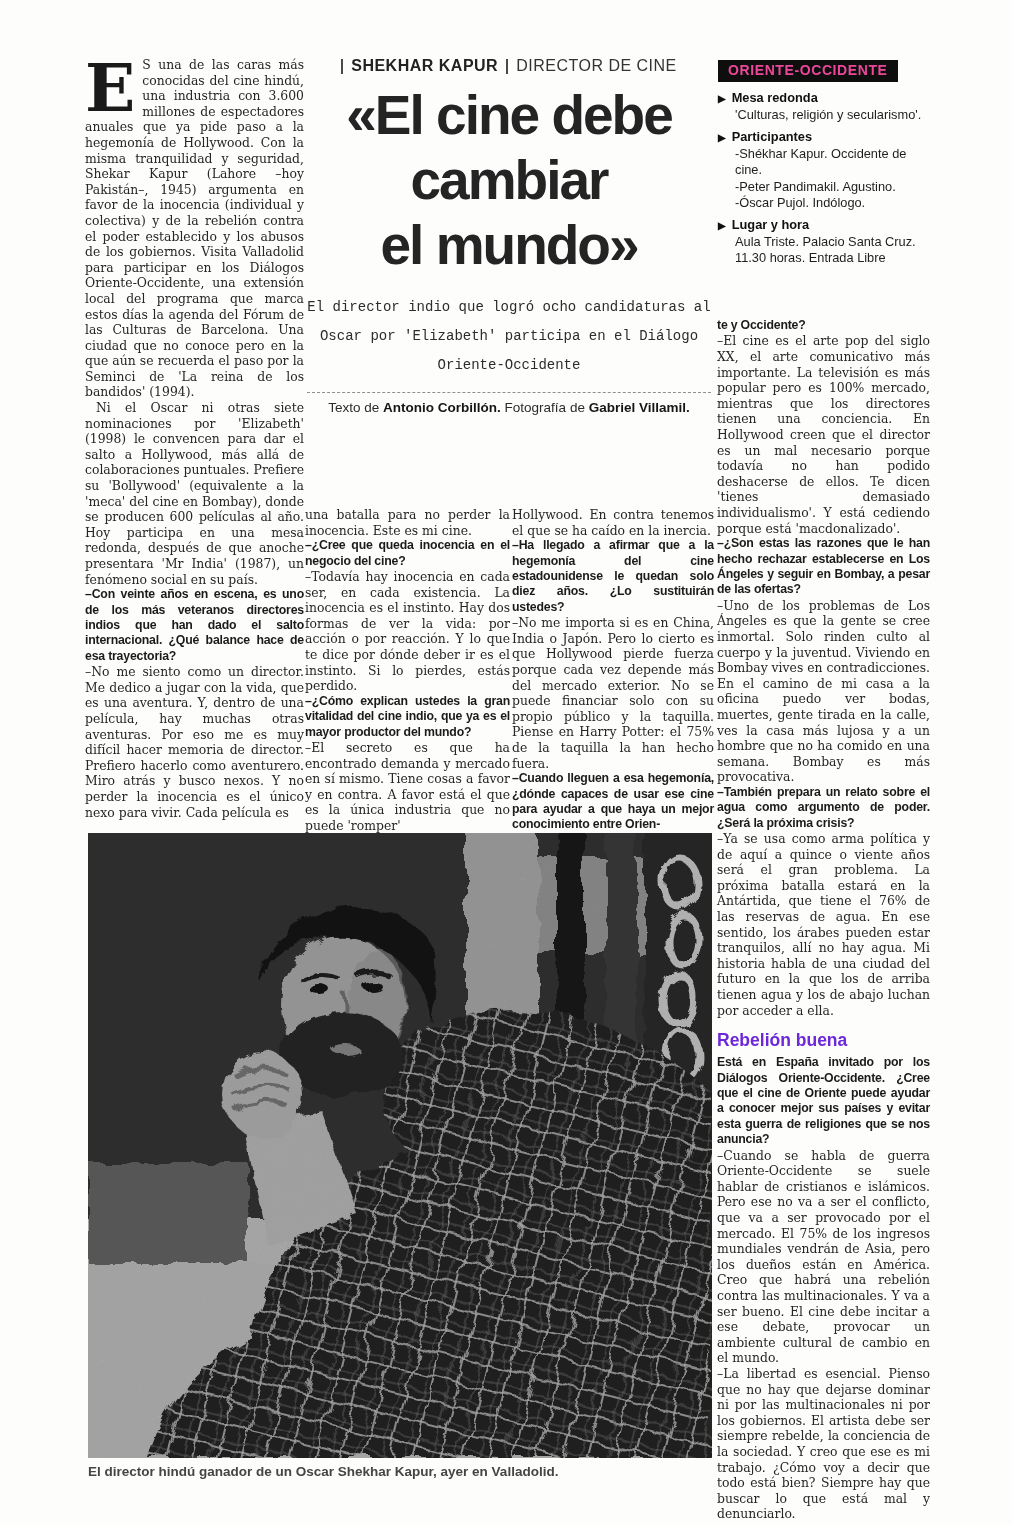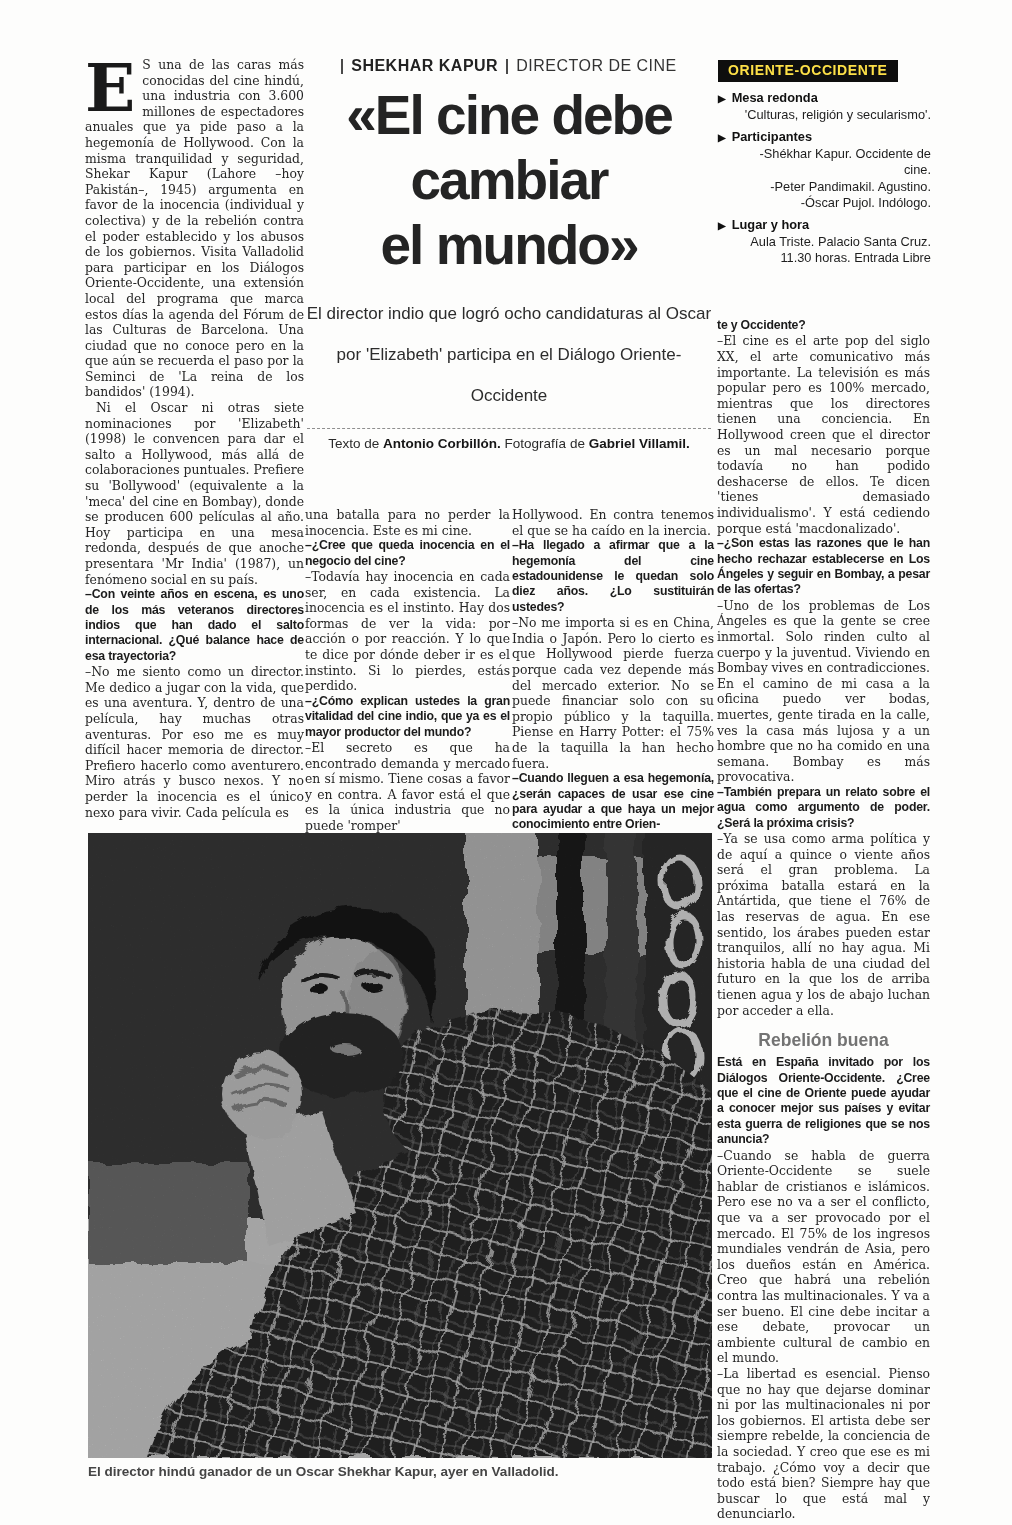--- a/index.html
+++ b/index.html
@@ -27,21 +27,21 @@
   }
   .para.indent { text-indent:11px; }
   .para.q {
     font-family:"Liberation Sans", sans-serif;
     font-weight:700; font-size:12.3px; line-height:15.4px;
     color:#1b1b1b; letter-spacing:-0.2px;
   }
   .para.subhead {
     font-family:"Liberation Sans", sans-serif;
     font-weight:700; font-size:17.5px; line-height:20px;
-    margin:12px 0 5px; color:#737373; text-align:center;
+    margin:12px 0 5px; color:#6d28d9; text-align:left;
   }
   .dropcap {
     float:left;
     font-family:"DejaVu Serif", serif; font-weight:bold;
     font-size:66px; line-height:52px;
     padding:5px 7px 0 0; color:#1a1a1a;
   }
 
   
   .head-block { position:absolute; left:303px; top:57px; width:412px; text-align:center; }
@@ -53,44 +53,44 @@
   .kname { font-weight:700; letter-spacing:0.5px; }
   .krole { font-weight:400; color:#333; letter-spacing:0.5px; }
   .kbar  { display:inline-block; width:2px; height:15px; background:#4a4a4a; }
   .headline {
     font-family:"Liberation Sans", sans-serif;
     font-weight:700; font-size:55px; line-height:65px;
     letter-spacing:-2px; color:#242424; margin:8px 0 0;
   }
   .hline { display:block; }
   .deck {
-    font-family:Liberation Sans, sans-serif;
-    font-size:17px; line-height:41px; color:#2c2c2c;
+    font-family:Liberation Mono, monospace;
+    font-size:14px; line-height:29px; color:#2c2c2c;
     margin-top:15px;
   }
   .byline-rule { border-top:1px dashed #8f8f8f; margin:12px 4px 7px; }
   .byline { font-family:Liberation Sans, sans-serif; font-size:13.5px; color:#2b2b2b; }
   .byline b { color:#161616; }
 
   
   .infobox { position:absolute; left:718px; top:60px; width:213px; }
   .infobox-title {
-    background:#0e0e0e; color:#fde047;
+    background:#0e0e0e; color:#ec4899;
     font-family:"Liberation Sans", sans-serif;
     font-weight:700; font-size:14px; letter-spacing:0.6px;
     padding:2px 10px 4px; display:inline-block;
   }
   .info-list { margin-top:8px; }
   .info-item {
     font-family:"Liberation Sans", sans-serif;
     font-size:12.8px; line-height:16.5px; color:#1e1e1e; margin-top:5px;
   }
   .info-head { display:flex; gap:6px; align-items:baseline; font-weight:700; color:#111; }
   .arrow { font-size:10px; line-height:16px; }
-  .info-line { padding-left:17px;text-align:right; }
+  .info-line { padding-left:17px; }
 
   
   .photo {
     position:absolute; left:88px; top:833px;
     width:624px; height:625px; margin:0; overflow:hidden;
     background:#bdbdbd;
   }
   .caption {
     position:absolute; left:88px; top:1464px; width:620px;
     font-family:"Liberation Sans", sans-serif;
@@ -135,21 +135,21 @@
       <p class="para body">una batalla para no perder la inocencia. Este es mi cine.</p>
       <p class="para q">–¿Cree que queda inocencia en el negocio del cine?</p>
       <p class="para body">–Todavía hay inocencia en cada ser, en cada existencia. La inocencia es el instinto. Hay dos formas de ver la vida: por acción o por reacción. Y lo que te dice por dónde deber ir es el instinto. Si lo pierdes, estás perdido.</p>
       <p class="para q">–¿Cómo explican ustedes la gran vitalidad del cine indio, que ya es el mayor productor del mundo?</p>
       <p class="para body">–El secreto es que ha encontrado demanda y mercado en sí mismo. Tiene cosas a favor y en contra. A favor está el que es la única industria que no puede 'romper'</p>
     </div>
   <div class="col col3">
       <p class="para body">Hollywood. En contra tenemos el que se ha caído en la inercia.</p>
       <p class="para q">–Ha llegado a afirmar que a la hegemonía del cine estadounidense le quedan solo diez años. ¿Lo sustituirán ustedes?</p>
       <p class="para body">–No me importa si es en China, India o Japón. Pero lo cierto es que Hollywood pierde fuerza porque cada vez depende más del mercado exterior. No se puede financiar solo con su propio público y la taquilla. Piense en Harry Potter: el 75% de la taquilla la han hecho fuera.</p>
-      <p class="para q">–Cuando lleguen a esa hegemonía, ¿serán capaces de usar ese cine para ayudar a que haya un mejor conocimiento entre Orien-</p>
+      <p class="para q">–Cuando lleguen a esa hegemonía, ¿dónde capaces de usar ese cine para ayudar a que haya un mejor conocimiento entre Orien-</p>
     </div>
   <div class="col col4">
       <p class="para q">te y Occidente?</p>
       <p class="para body">–El cine es el arte pop del siglo XX, el arte comunicativo más importante. La televisión es más popular pero es 100% mercado, mientras que los directores tienen una conciencia. En Hollywood creen que el director es un mal necesario porque todavía no han podido deshacerse de ellos. Te dicen 'tienes demasiado individualismo'. Y está cediendo porque está 'macdonalizado'.</p>
       <p class="para q">–¿Son estas las razones que le han hecho rechazar establecerse en Los Ángeles y seguir en Bombay, a pesar de las ofertas?</p>
       <p class="para body">–Uno de los problemas de Los Ángeles es que la gente se cree inmortal. Solo rinden culto al cuerpo y la juventud. Viviendo en Bombay vives en contradicciones. En el camino de mi casa a la oficina puedo ver bodas, muertes, gente tirada en la calle, ves la casa más lujosa y a un hombre que no ha comido en una semana. Bombay es más provocativa.</p>
       <p class="para q">–También prepara un relato sobre el agua como argumento de poder. ¿Será la próxima crisis?</p>
       <p class="para body">–Ya se usa como arma política y de aquí a quince o viente años será el gran problema. La próxima batalla estará en la Antártida, que tiene el 76% de las reservas de agua. En ese sentido, los árabes pueden estar tranquilos, allí no hay agua. Mi historia habla de una ciudad del futuro en la que los de arriba tienen agua y los de abajo luchan por acceder a ella.</p>
       <p class="para subhead">Rebelión buena</p>
       <p class="para q">Está en España invitado por los Diálogos Oriente-Occidente. ¿Cree que el cine de Oriente puede ayudar a conocer mejor sus países y evitar esta guerra de religiones que se nos anuncia?</p>

